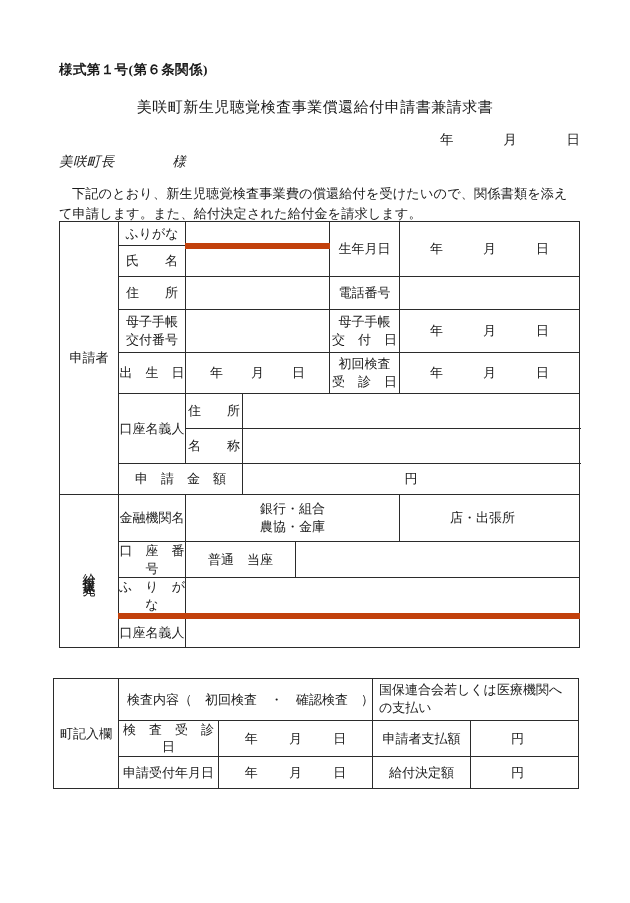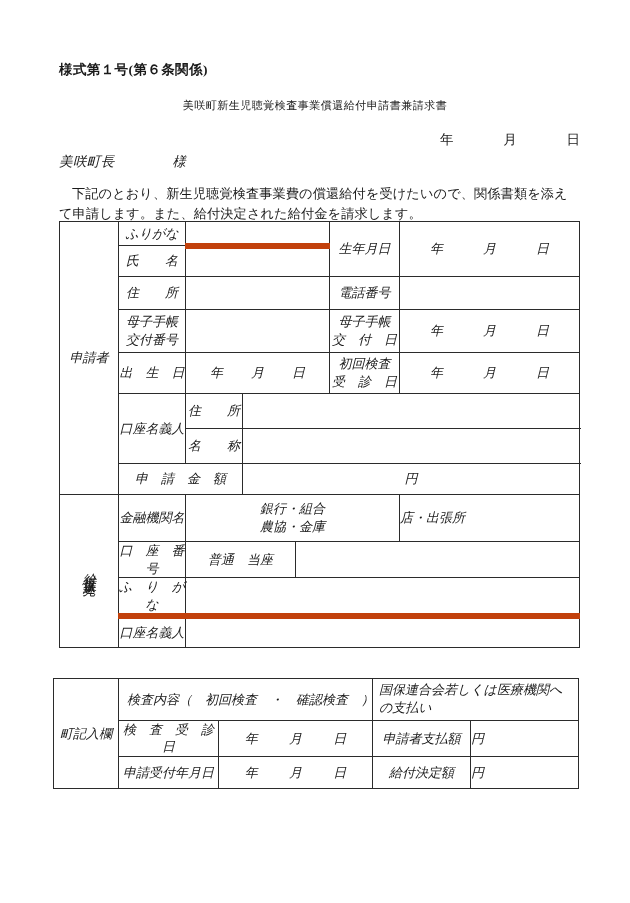--- a/index.html
+++ b/index.html
@@ -31,21 +31,21 @@
     letter-spacing: 0.4px;
     white-space: nowrap;
     font-weight: bold;
   }
   .doc-title {
     position: absolute;
     left: 0;
     top: 98px;
     width: 630px;
     text-align: center;
-    font-size: 11px;
+    font-size: 15px;
     letter-spacing: 0.5px;
     white-space: nowrap;
   }
   .date-line {
     position: absolute;
     left: 440px;
     top: 131px;
     width: 140px;
     font-size: 13.5px;
     display: flex;
@@ -81,21 +81,20 @@
     border-collapse: collapse;
     table-layout: fixed;
     font-size: 13px;
   }
   .grid td {
     border: 1px solid #2b2b2b;
     padding: 0;
     vertical-align: middle;
     text-align: center;
     line-height: 1.35;
-    font-style: italic;
   }
   .grid td.nb-bottom { border-bottom: 6px solid #c2410c; }
   .grid td.nb-top { border-top: 1px solid #c9c9c9; }
 
   
   .vert {
     writing-mode: vertical-rl;
     text-orientation: upright;
     letter-spacing: 0.16em;
     display: inline-block;
@@ -108,21 +107,21 @@
     justify-content: space-around;
     align-items: center;
     width: 100%;
     padding: 0 10px;
     box-sizing: border-box;
   }
   .ymd span { flex: 0 0 auto; }
 
   .yen-right {
     display: block;
-    text-align: left;
+    text-align: center;
     padding-right: 14px;
   }
   .yen-center {
     display: block;
     text-align: center;
   }
   .two-line { line-height: 1.45; }
 
   
   #main-table { left: 59px; top: 221px; width: 520px; }

